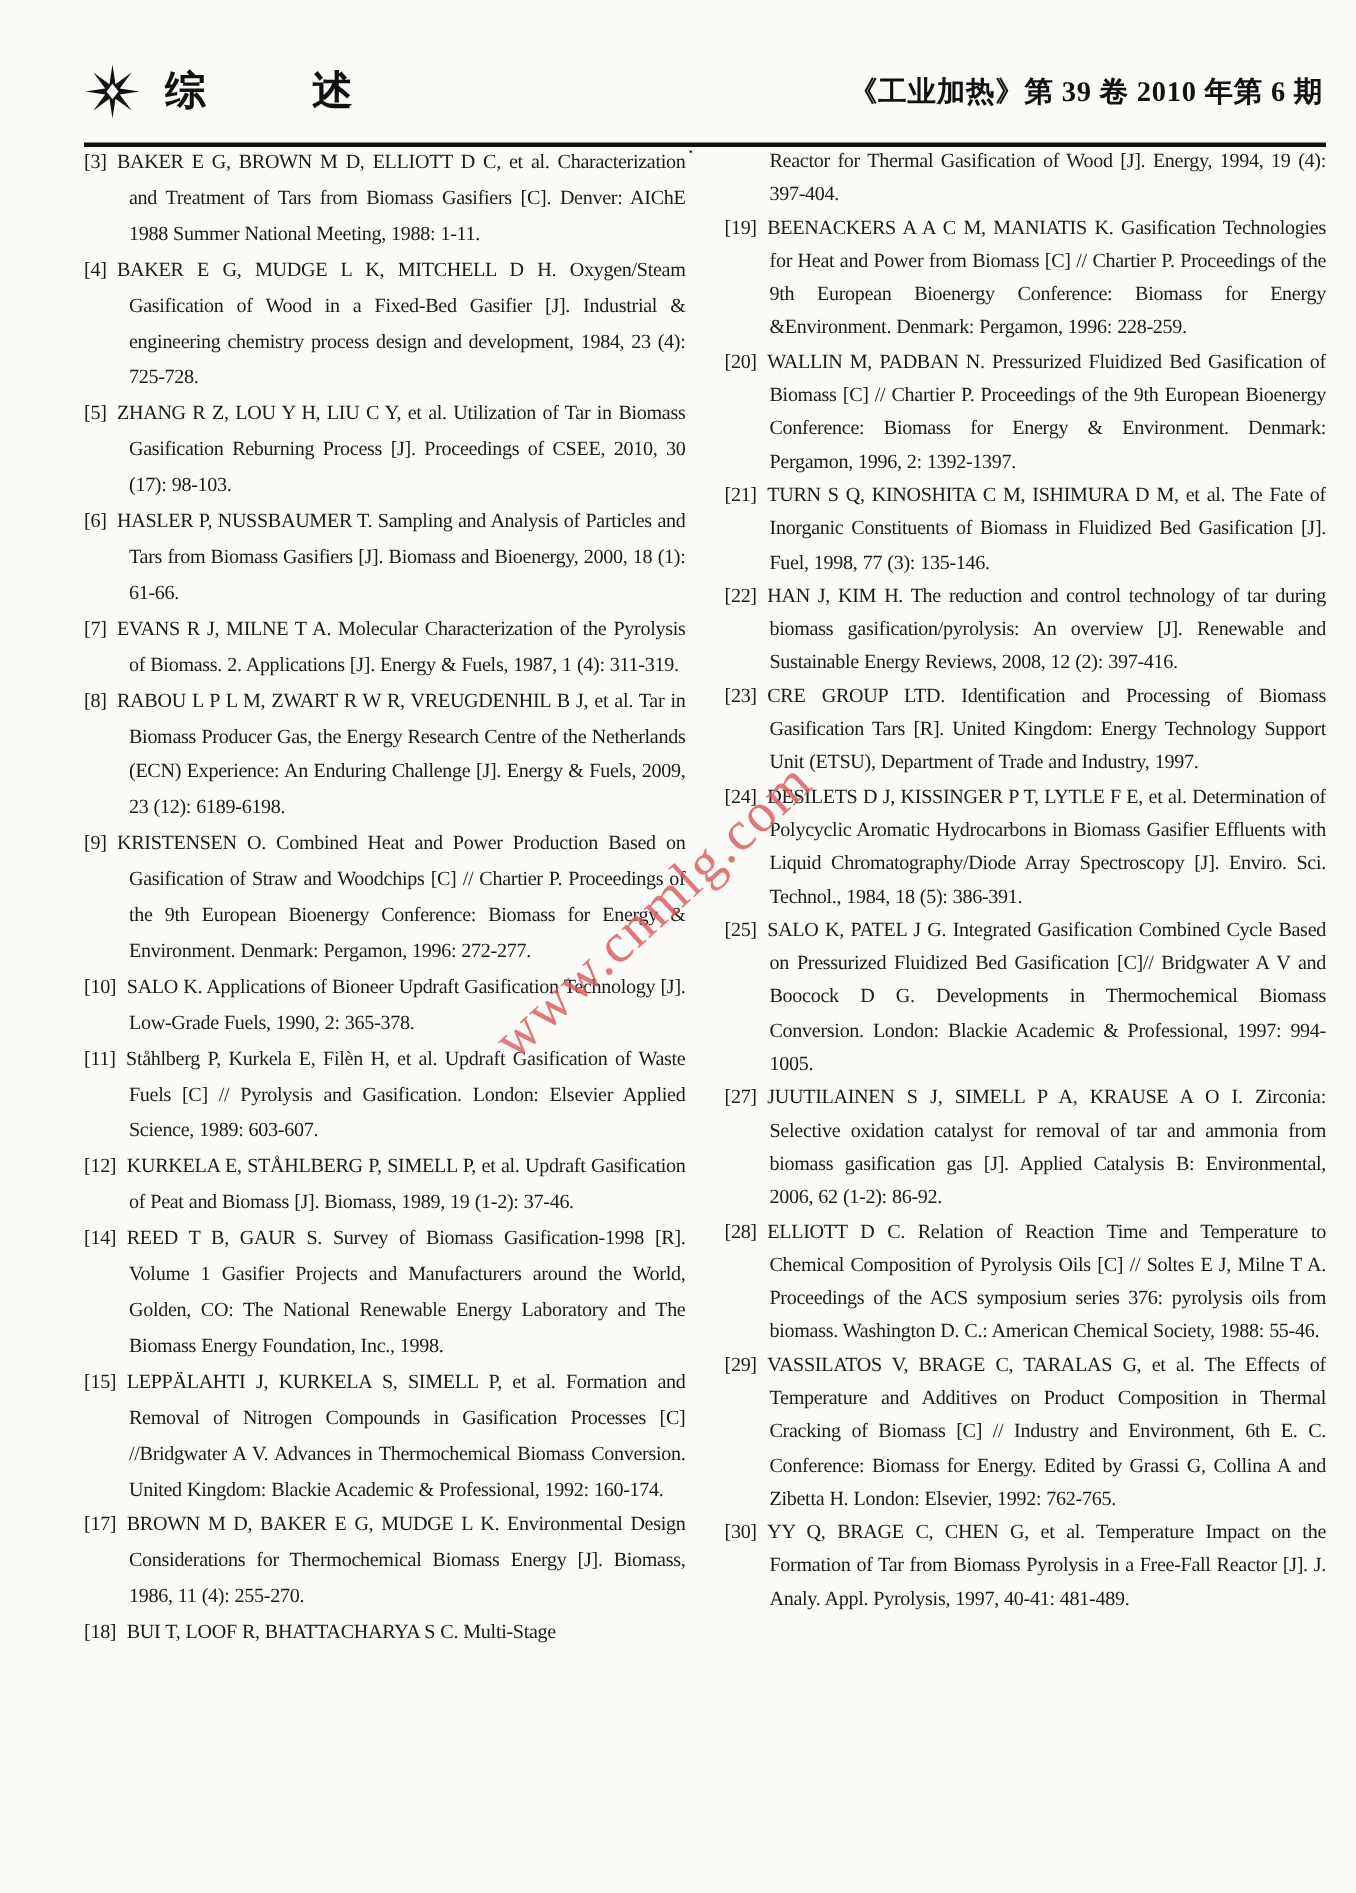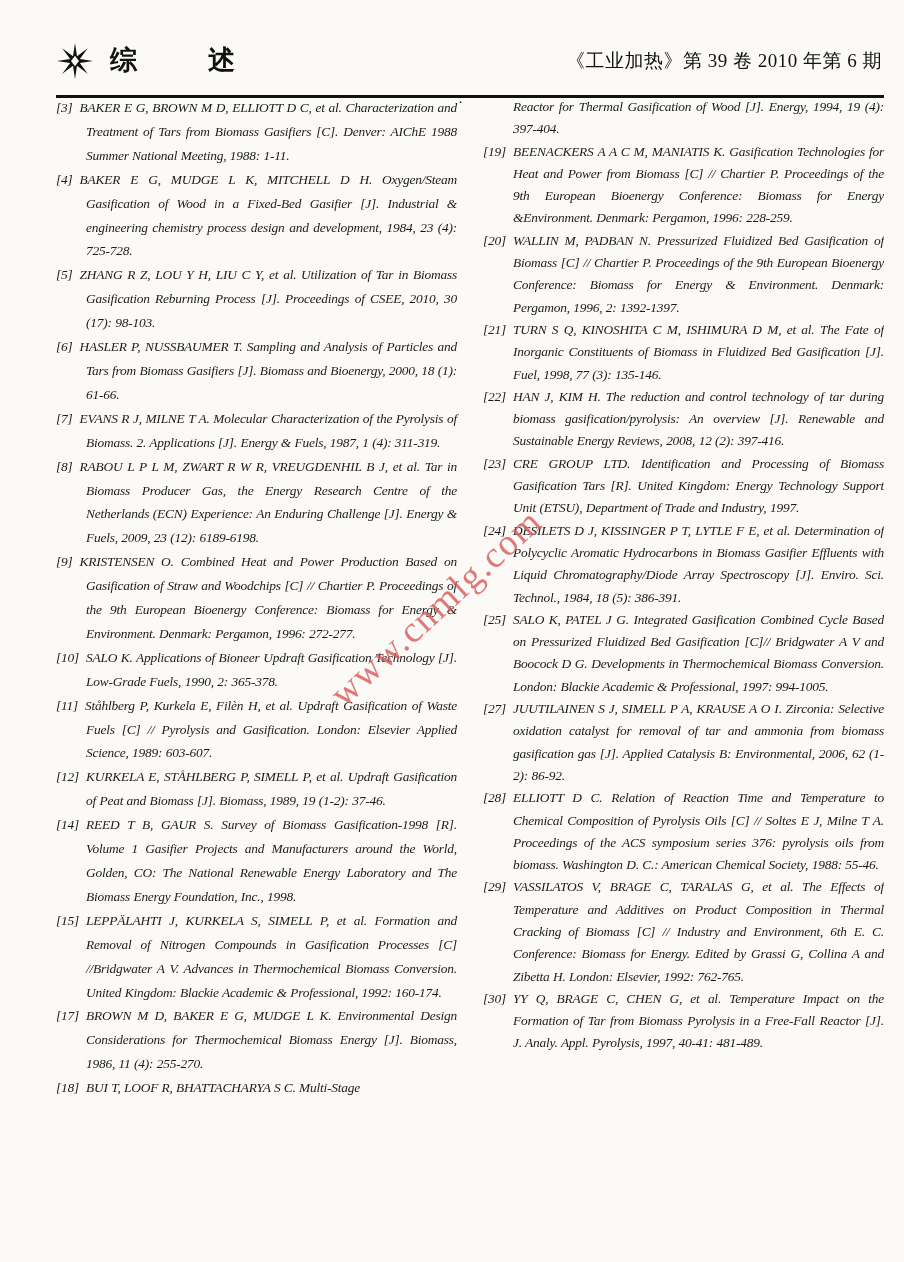--- a/index.html
+++ b/index.html
@@ -15,40 +15,39 @@
     position:absolute;left:56px;right:22px;top:38px;height:46px;
     display:flex;justify-content:space-between;align-items:center;
   }
   .header-left{display:flex;align-items:flex-start;gap:16px;}
   .star-icon{width:38px;height:38px;flex:0 0 auto;}
   .section-title{
     font-size:27px;font-weight:bold;letter-spacing:22px;
     white-space:nowrap;color:#111;
   }
   .journal-info{
-    font-size:19px;font-weight:normal;white-space:nowrap;color:#111;
+    font-size:19px;font-weight:bold;white-space:nowrap;color:#111;
     letter-spacing:0.5px;
   }
   .header-rule{
     position:absolute;left:56px;right:20px;top:87px;height:3px;
     background:#121212;border:none;
   }
   .columns{
     position:absolute;left:56px;right:20px;top:96px;bottom:0;
     display:flex;gap:26px;overflow:hidden;
   }
   .col{width:401px;text-align:justify;}
   .ref{
     margin:0;
     font-size:13.4px;
     letter-spacing:-0.2px;
     word-spacing:0.02em;
     text-indent:-30px;
     padding-left:30px;
-    font-style:italic;
   }
   .col-left .ref{line-height:23.9px;}
   .col-right .ref{line-height:22.3px;}
   .ref.cont{text-indent:0;}
   .ref-label{padding-right:7px;}
   .watermark{
     position:absolute;
     left:350px;top:672px;
     transform-origin:0 100%;
     transform:rotate(-42.5deg);

